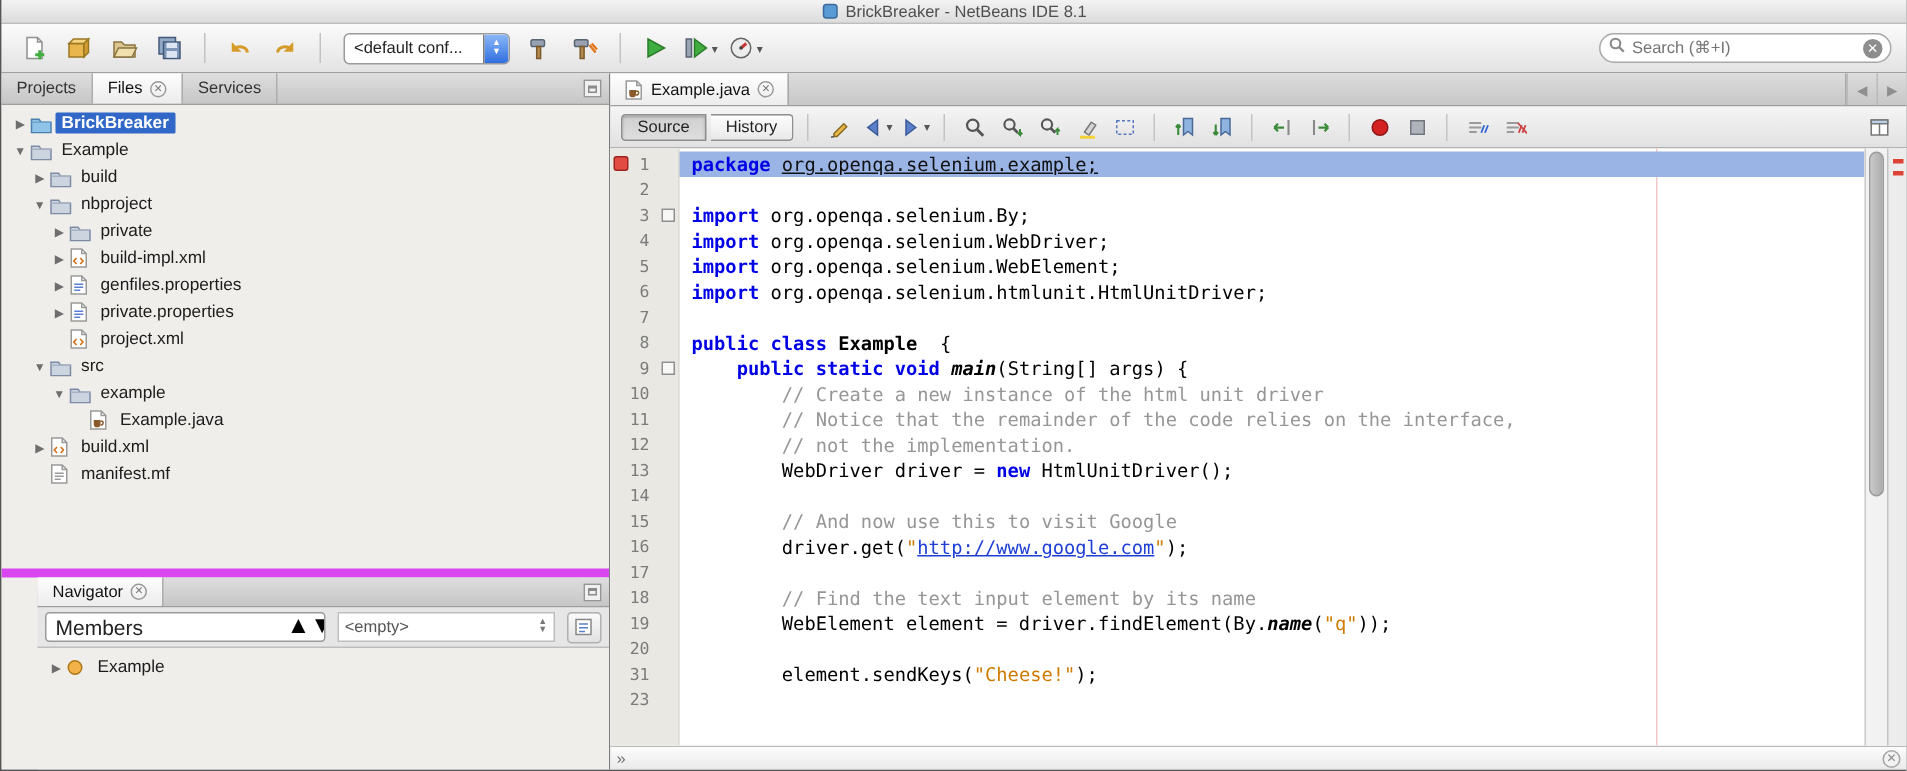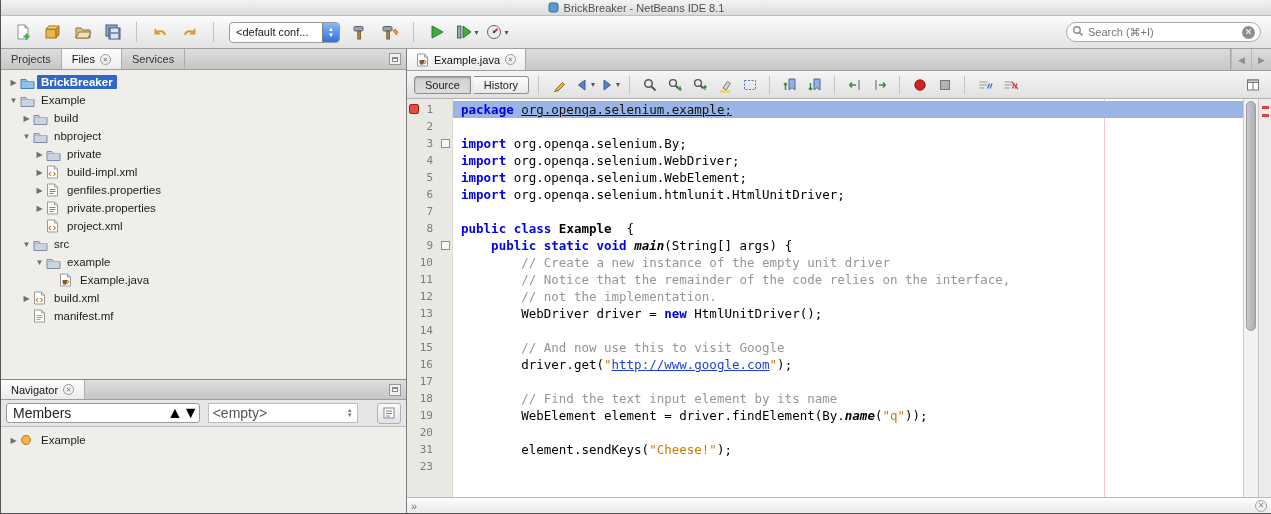--- a/index.html
+++ b/index.html
@@ -69,26 +69,26 @@
 
   .files-tree { flex:1; overflow:hidden; padding-top:3px; background:#efeeea; }
   .tree-row { height:18px; display:flex; align-items:center; font-size:11.5px; color:#1c1c1c; white-space:nowrap; }
   .tree-arrow { width:13px; flex:0 0 13px; font-size:8px; color:#6e6e6e; text-align:center; }
   .tree-icon { width:17px; flex:0 0 17px; display:flex; align-items:center; }
   .tree-icon svg { display:block; }
   .tree-label { padding:1px 4px; border-radius:1px; }
   .tree-label.selected { background:#3167c6; color:#fff; font-weight:bold; }
 
   
-  .navigator { flex:0 0 134px; display:flex; flex-direction:column; border-top:1px solid #d946ef; }
+  .navigator { flex:0 0 134px; display:flex; flex-direction:column; border-top:6px solid #d946ef;padding-left:24px; }
   .nav-toolbar { height:27px; flex:0 0 27px; background:#e6e6e6; border-bottom:1px solid #bdbdbd; display:flex; align-items:center; padding:0 5px; gap:8px; }
   .nav-combo { display:inline-flex; align-items:center; height:20px; background:#fff; border:1px solid #9a9a9a; border-radius:3px; overflow:hidden; }
   .nav-combo .combo-value { font-size:14px; color:#222; padding:0 6px; min-width:160px; }
   .filter-combo { display:inline-flex; align-items:center; height:20px; background:#fff; border:1px solid #bdbdbd; width:150px; justify-content:space-between; padding:0 4px; }
-  .filter-combo .combo-value { font-size:14px; color:#555; }
+  .filter-combo .combo-value { font-size:11px; color:#555; }
   .mini-arrows { display:flex; flex-direction:column; font-size:6px; line-height:5px; color:#777; }
   .sort-btn { margin-left:auto; width:24px; height:21px; border:1px solid #b0b0b0; border-radius:3px; background:linear-gradient(#fafafa,#e2e2e2); display:flex; align-items:center; justify-content:center; }
   .navigator-tree { flex:1; background:#efeeea; padding-top:4px; }
 
   
   .editor-panel { flex:1; display:flex; flex-direction:column; min-width:0; background:#fff; }
   .editor-tabs { height:22px; flex:0 0 22px; background:linear-gradient(#dcdcdc,#c7c7c7); border-bottom:1px solid #9e9e9e; display:flex; align-items:stretch; font-size:11px; }
   .etab { display:flex; align-items:center; gap:5px; padding:0 9px; background:linear-gradient(#fefefe,#ededed); border-right:1px solid #a8a8a8; color:#111; }
   .etab svg { display:block; }
   .tab-scrollers { display:flex; align-items:center; border-left:1px solid #a8a8a8; }
@@ -607,21 +607,21 @@
           <div class="margin-line"></div>
         <div class="code-line hl"><span class="gutter-cell">1<span class="gutter-badge"></span></span><span class="fold-cell"></span><span class="code-cell"><span class="tok-k">package</span><span> </span><span class="tok-pu">org.openqa.selenium.example;</span></span></div>
             <div class="code-line"><span class="gutter-cell">2</span><span class="fold-cell"></span><span class="code-cell"></span></div>
             <div class="code-line"><span class="gutter-cell">3</span><span class="fold-cell"><span class="fold-box"><span class="fold-minus"></span></span></span><span class="code-cell"><span class="tok-k">import</span><span> org.openqa.selenium.By;</span></span></div>
             <div class="code-line"><span class="gutter-cell">4</span><span class="fold-cell"></span><span class="code-cell"><span class="tok-k">import</span><span> org.openqa.selenium.WebDriver;</span></span></div>
             <div class="code-line"><span class="gutter-cell">5</span><span class="fold-cell"></span><span class="code-cell"><span class="tok-k">import</span><span> org.openqa.selenium.WebElement;</span></span></div>
             <div class="code-line"><span class="gutter-cell">6</span><span class="fold-cell"></span><span class="code-cell"><span class="tok-k">import</span><span> org.openqa.selenium.htmlunit.HtmlUnitDriver;</span></span></div>
             <div class="code-line"><span class="gutter-cell">7</span><span class="fold-cell"></span><span class="code-cell"></span></div>
             <div class="code-line"><span class="gutter-cell">8</span><span class="fold-cell"></span><span class="code-cell"><span class="tok-k">public</span><span> </span><span class="tok-k">class</span><span> </span><span class="tok-b">Example</span><span>  {</span></span></div>
             <div class="code-line"><span class="gutter-cell">9</span><span class="fold-cell"><span class="fold-box"><span class="fold-minus"></span></span></span><span class="code-cell"><span>    </span><span class="tok-k">public</span><span> </span><span class="tok-k">static</span><span> </span><span class="tok-k">void</span><span> </span><span class="tok-bi">main</span><span>(String[] args) {</span></span></div>
-            <div class="code-line"><span class="gutter-cell">10</span><span class="fold-cell"></span><span class="code-cell"><span>        </span><span class="tok-c">// Create a new instance of the empty unit driver</span></span></div>
+            <div class="code-line"><span class="gutter-cell">10</span><span class="fold-cell"></span><span class="code-cell"><span>        </span><span class="tok-c">// Create a new instance of the html unit driver</span></span></div>
             <div class="code-line"><span class="gutter-cell">11</span><span class="fold-cell"></span><span class="code-cell"><span>        </span><span class="tok-c">// Notice that the remainder of the code relies on the interface,</span></span></div>
             <div class="code-line"><span class="gutter-cell">12</span><span class="fold-cell"></span><span class="code-cell"><span>        </span><span class="tok-c">// not the implementation.</span></span></div>
             <div class="code-line"><span class="gutter-cell">13</span><span class="fold-cell"></span><span class="code-cell"><span>        WebDriver driver = </span><span class="tok-k">new</span><span> HtmlUnitDriver();</span></span></div>
             <div class="code-line"><span class="gutter-cell">14</span><span class="fold-cell"></span><span class="code-cell"></span></div>
             <div class="code-line"><span class="gutter-cell">15</span><span class="fold-cell"></span><span class="code-cell"><span>        </span><span class="tok-c">// And now use this to visit Google</span></span></div>
             <div class="code-line"><span class="gutter-cell">16</span><span class="fold-cell"></span><span class="code-cell"><span>        driver.get(</span><span class="tok-s">"</span><span class="tok-u">http://www.google.com</span><span class="tok-s">"</span><span>);</span></span></div>
             <div class="code-line"><span class="gutter-cell">17</span><span class="fold-cell"></span><span class="code-cell"></span></div>
             <div class="code-line"><span class="gutter-cell">18</span><span class="fold-cell"></span><span class="code-cell"><span>        </span><span class="tok-c">// Find the text input element by its name</span></span></div>
             <div class="code-line"><span class="gutter-cell">19</span><span class="fold-cell"></span><span class="code-cell"><span>        WebElement element = driver.findElement(By.</span><span class="tok-bi">name</span><span>(</span><span class="tok-s">"q"</span><span>));</span></span></div>
             <div class="code-line"><span class="gutter-cell">20</span><span class="fold-cell"></span><span class="code-cell"></span></div>

